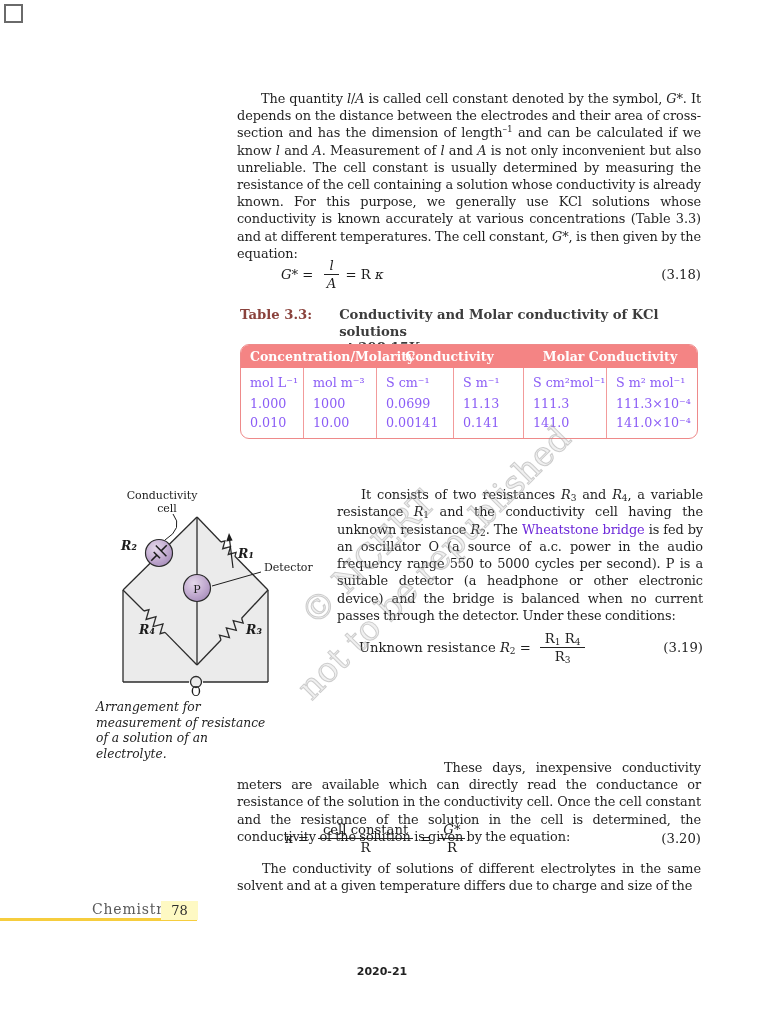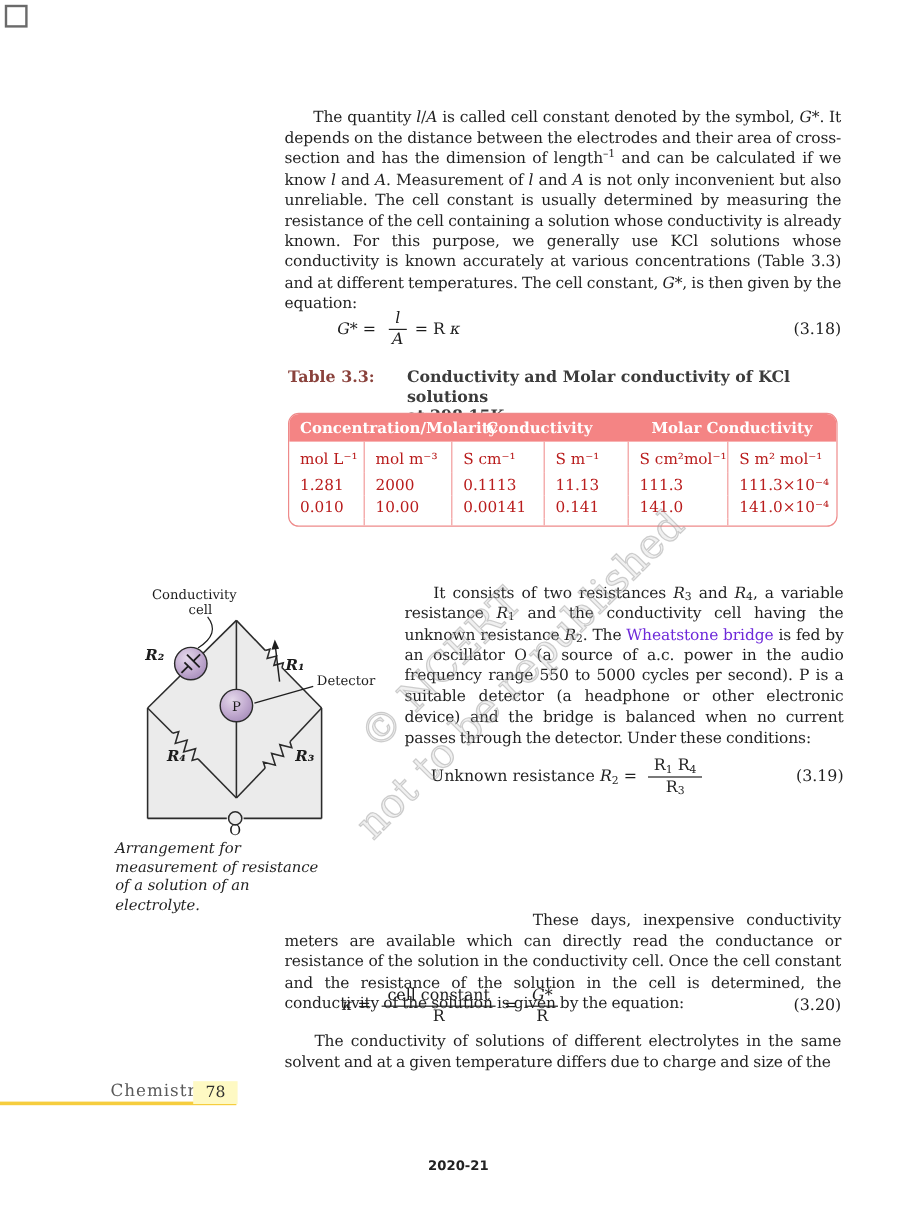--- a/index.html
+++ b/index.html
@@ -27,21 +27,21 @@
   .table-title{position:absolute;left:240px;top:307px;width:470px;display:flex;
                font-weight:bold;font-size:13.2px;line-height:16.5px;color:#3c3c3c;}
   .table-title .tlabel{color:#8a423c;white-space:nowrap;margin-right:27px;}
   .ktable{position:absolute;left:240px;top:344px;width:456px;border:1.6px solid #ee8a8a;
           border-radius:9px;overflow:hidden;background:#fff;box-sizing:content-box;}
   .thead{display:flex;background:#f48484;color:#fff;font-weight:bold;font-size:12.5px;
          height:23px;align-items:center;}
   .hg1{width:135px;padding-left:9px;box-sizing:border-box;}
   .hg2{width:147px;text-align:center;}
   .hg3{flex:1;text-align:center;}
-  .trow{display:flex;font-size:12.7px;color:#b91c1c;}
+  .trow{display:flex;font-size:12.7px;color:#8b5cf6;}
   .tc{box-sizing:border-box;padding:2px 0 2px 9px;}
   .tc:not(.c1){border-left:1.2px solid #f29b9b;}
   .units .tc{padding-top:7px;padding-bottom:4px;}
   .spacer .tc{height:6px;padding:0 0 0 9px;}
   .c1{width:62px}.c2{width:73px}.c3{width:77px}.c4{width:70px}.c5{width:83px}.c6{width:91px}
   
   .fig-svg{position:absolute;left:85px;top:487px;}
   .svg-label{font-family:"DejaVu Serif",serif;font-size:11px;fill:#1b1b1b;}
   .svg-rlabel{font-family:"DejaVu Serif",serif;font-size:12.5px;font-weight:bold;font-style:italic;fill:#1b1b1b;}
   .fig-caption{position:absolute;left:96px;top:700px;width:252px;display:flex;
@@ -104,23 +104,23 @@
     </div>
     <div class="trow units">
       <div class="tc c1">mol L⁻¹</div>
       <div class="tc c2">mol m⁻³</div>
       <div class="tc c3">S cm⁻¹</div>
       <div class="tc c4">S m⁻¹</div>
       <div class="tc c5">S cm²mol⁻¹</div>
       <div class="tc c6">S m² mol⁻¹</div>
     </div>
     <div class="trow">
-      <div class="tc c1">1.281</div>
-      <div class="tc c2">2000</div>
-      <div class="tc c3">0.1113</div>
+      <div class="tc c1">1.000</div>
+      <div class="tc c2">1000</div>
+      <div class="tc c3">0.0699</div>
       <div class="tc c4">11.13</div>
       <div class="tc c5">111.3</div>
       <div class="tc c6">111.3×10⁻⁴</div>
     </div>
     <div class="trow">
       <div class="tc c1">0.010</div>
       <div class="tc c2">10.00</div>
       <div class="tc c3">0.00141</div>
       <div class="tc c4">0.141</div>
       <div class="tc c5">141.0</div>

